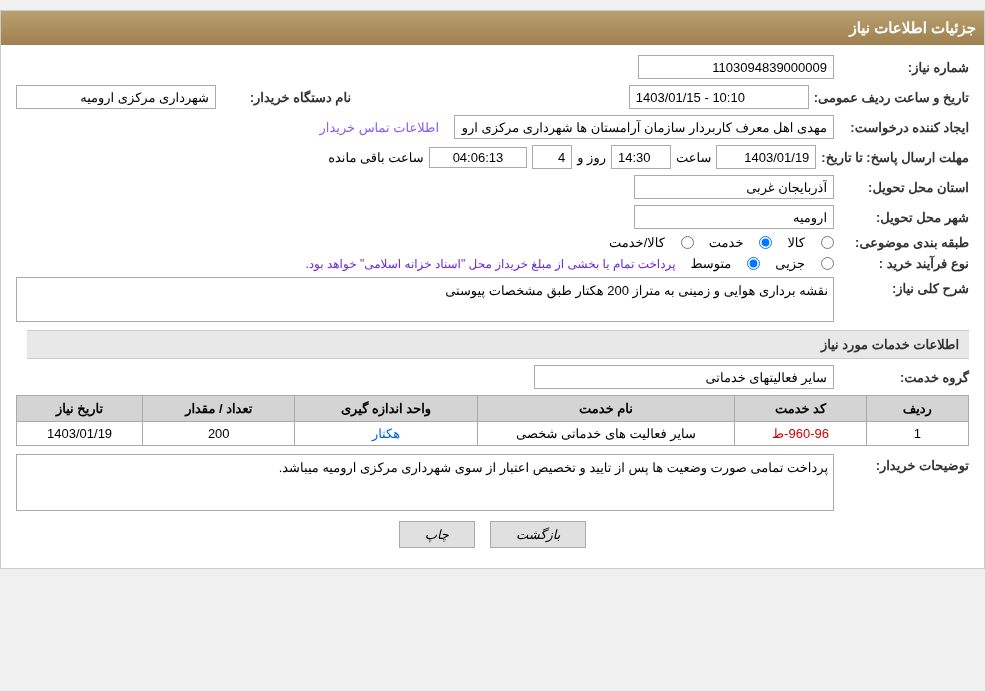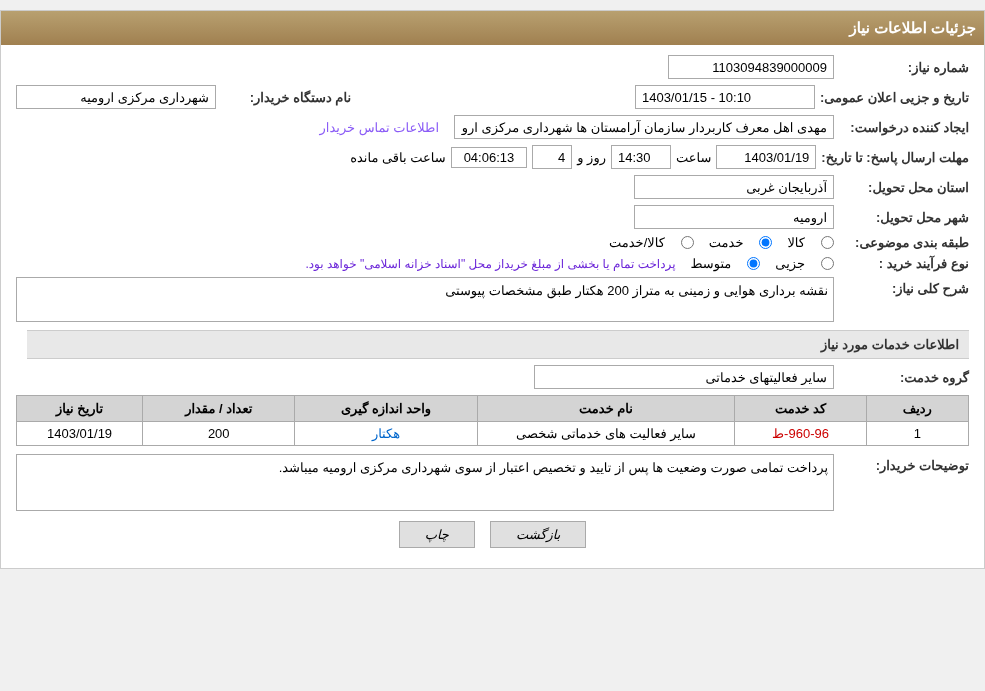--- a/index.html
+++ b/index.html
@@ -33,21 +33,21 @@
     }
     .input-box {
       border: 1px solid #aaa;
       background: #fff;
       padding: 3px 6px;
       height: 24px;
       font-family: Tahoma, Arial, sans-serif;
       font-size: 13px;
       direction: rtl;
     }
-    .input-medium { width: 166px; }
+    .input-medium { width: 196px; }
     .section-title {
       background: #e8e8e8;
       border-top: 1px solid #ccc;
       border-bottom: 1px solid #ccc;
       padding: 6px 10px;
       font-weight: bold;
       color: #333;
       margin: 8px 0 6px 11px;
     }
     .link-blue { color: #8b5cf6; cursor: pointer; }
@@ -82,21 +82,21 @@
     .radio-item input { cursor: pointer; }
     .countdown-row {
       display: flex;
       align-items: center;
       gap: 5px;
       flex-wrap: wrap;
     }
     .countdown-box {
       border: 1px solid #aaa;
       background: #fff;
-      padding: 2px 12px;
+      padding: 2px 23px;
       font-size: 13px;
       direction: ltr;
     }
     .textarea-box {
       width: 100%;
       border: 1px solid #aaa;
       padding: 5px;
       font-family: Tahoma, Arial, sans-serif;
       font-size: 13px;
       direction: rtl;
@@ -140,21 +140,21 @@
   </div>
 
   <div class="content">
 
     <div class="form-row">
       <span class="label-cell">شماره نیاز:</span>
       <input class="input-box input-medium" type="text" readonly="" style="direction: ltr; text-align: right;" value="1103094839000009">
     </div>
 
     <div class="form-row">
-      <span class="label-cell">تاریخ و جزیی اعلان عمومی:</span>
+      <span class="label-cell">تاریخ و ساعت ردیف عمومی:</span>
       <input class="input-box" type="text" style="width: 180px; direction: ltr;" readonly="" value="1403/01/15 - 10:10">
       <span style="flex:1;"></span>
       <span class="label-cell">نام دستگاه خریدار:</span>
       <input class="input-box" type="text" style="width: 200px;" readonly="" value="شهرداری مرکزی ارومیه">
     </div>
 
     <div class="form-row">
       <span class="label-cell">ایجاد کننده درخواست:</span>
       <input class="input-box" type="text" style="width: 380px;" readonly="" value="مهدی اهل معرف کاربردار سازمان آرامستان ها شهرداری مرکزی ارومیه">
       <span class="link-blue" style="margin-right:10px;">اطلاعات تماس خریدار</span>

